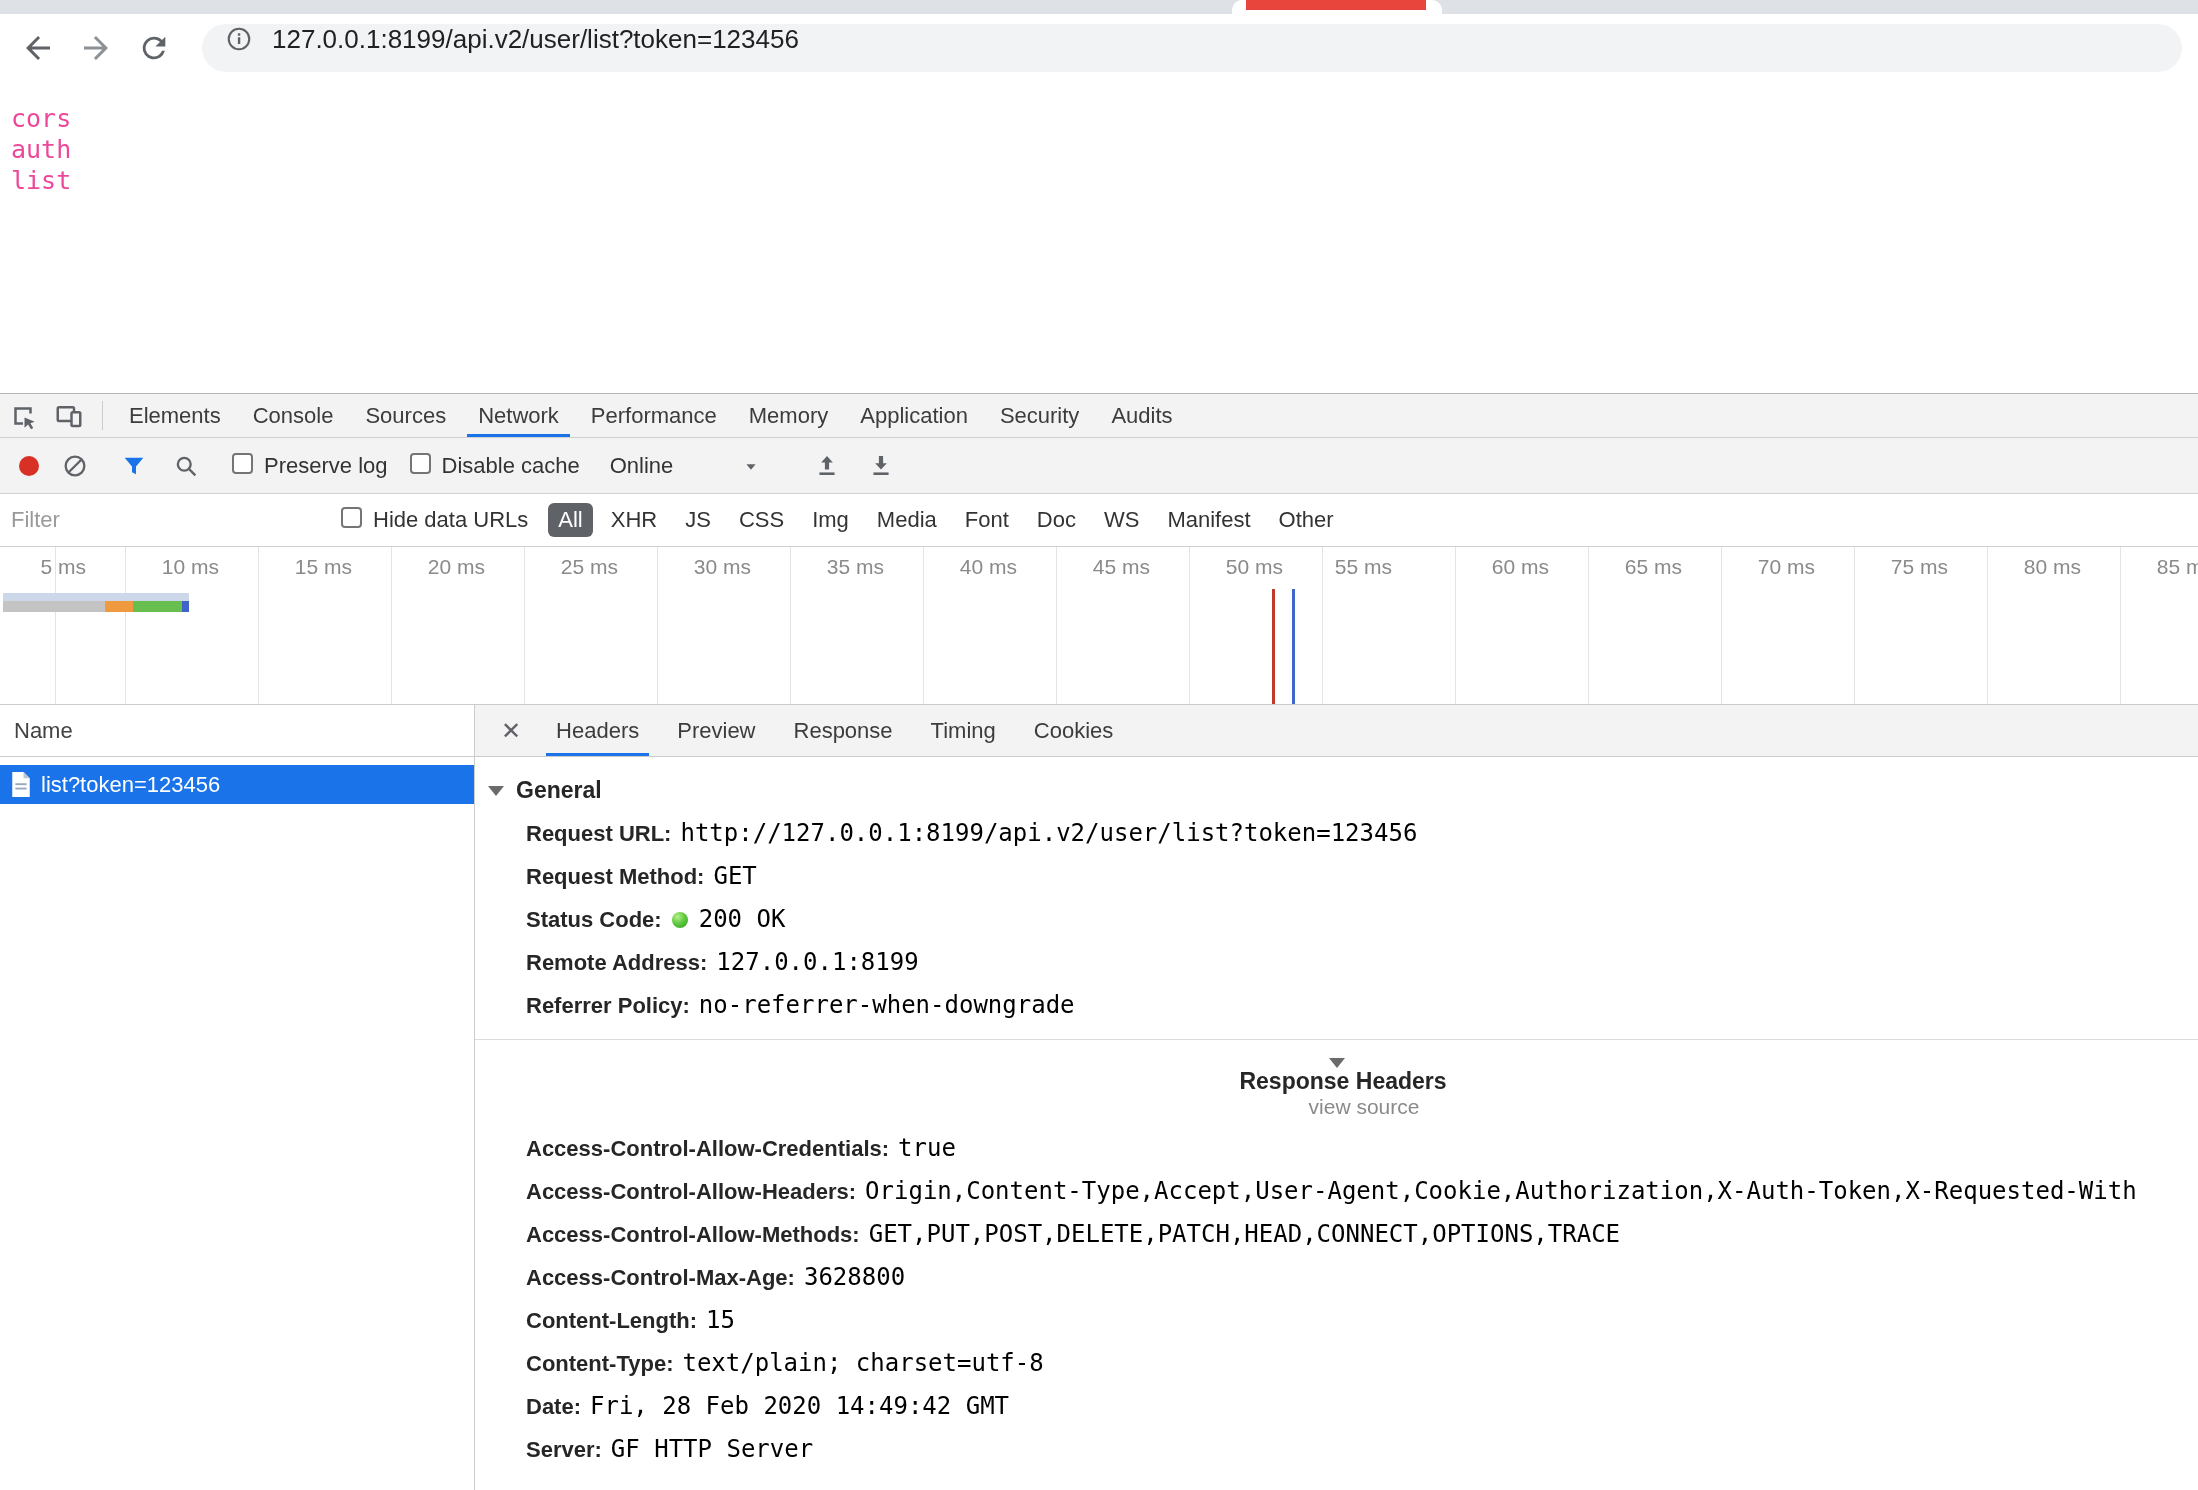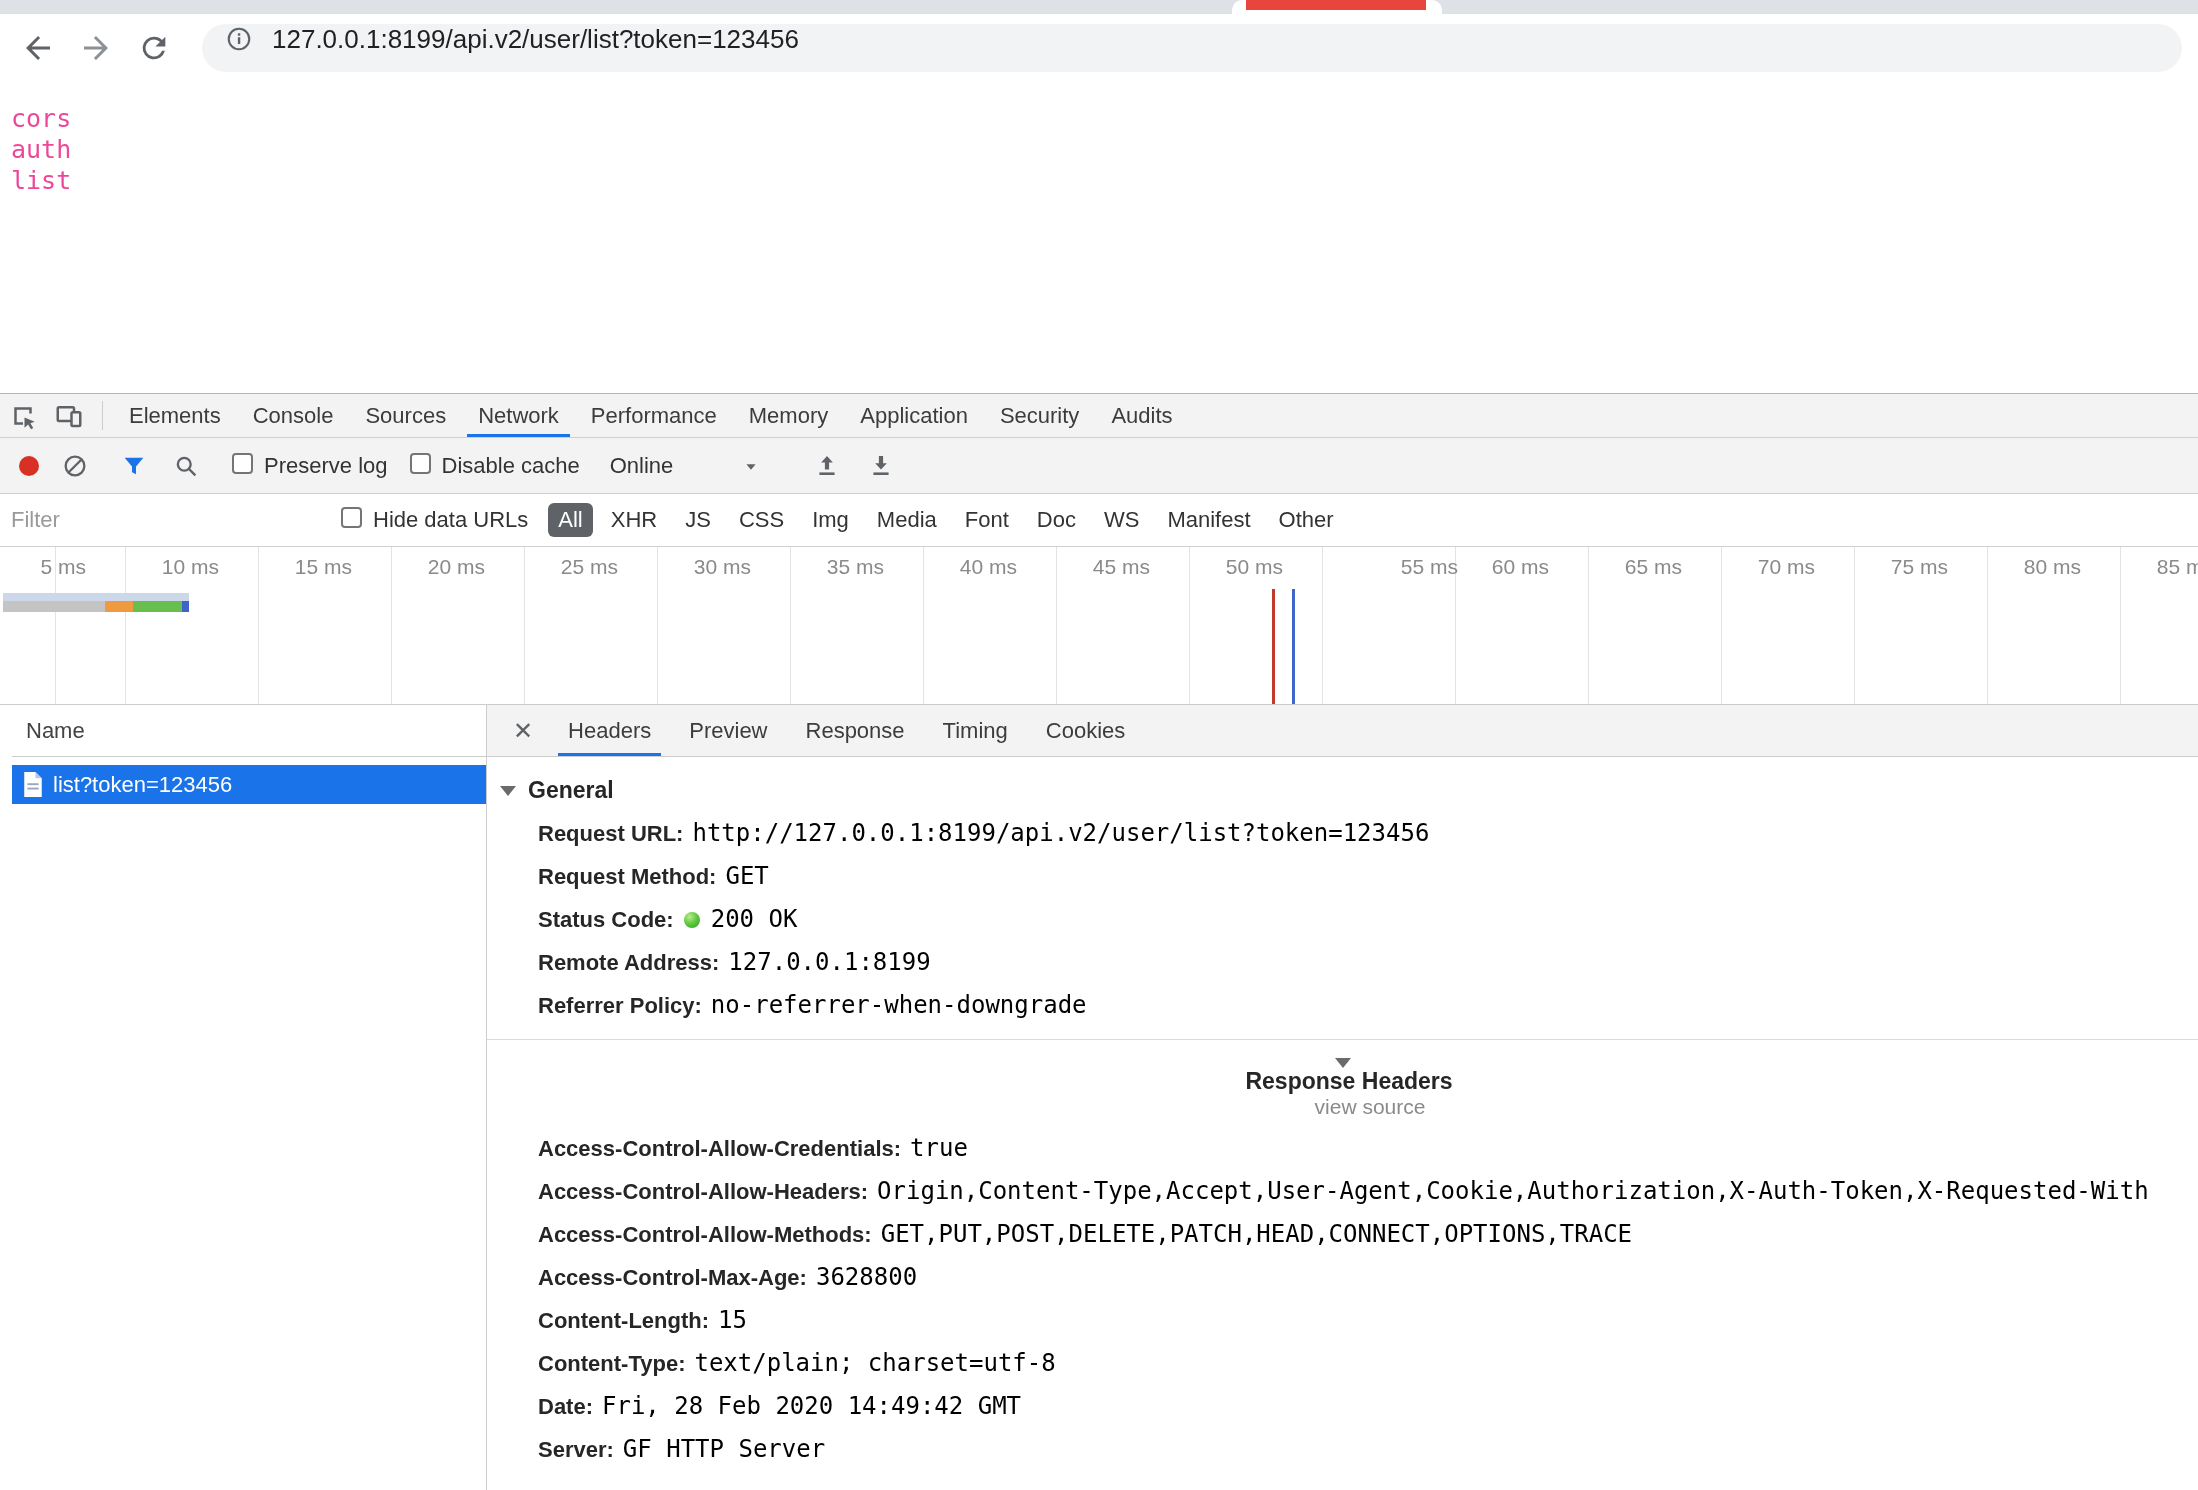--- a/index.html
+++ b/index.html
@@ -54,21 +54,21 @@
   .ov-bottom { height:11px; display:flex; }
   .seg-wait { width:55%; background:#c4c4c4; }
   .seg-orange { width:15%; background:#ef9a3f; }
   .seg-green { width:26%; background:#68bf4e; }
   .seg-blue { width:4%; background:#3f63c8; }
   .marker { position:absolute; top:42px; bottom:0; width:3px; }
   .marker.red { left:1272px; background:var(--marker-red,#c0392b); }
   .marker.blue { left:1292px; background:var(--marker-blue,#3f66c9); }
 
   .dt-main { display:flex; height:785px; }
-  .requests-pane { width:475px; border-right:1px solid #ccc; background:#fff; flex:0 0 auto;margin-left:12px; }
+  .requests-pane { width:475px; border-right:1px solid #ccc; background:#fff; flex:0 0 auto; }
   .requests-header { height:52px; border-bottom:1px solid #ccc; display:flex; align-items:center; padding-left:14px; color:#424242; }
   .request-row { margin-top:8px; height:39px; background:var(--selected-row,#1a73e8); color:#fff; display:flex; align-items:center; padding-left:11px; gap:10px; white-space:nowrap; }
 
   .detail-pane { flex:1; display:flex; flex-direction:column; min-width:0; }
   .detail-tabs { height:52px; background:#f3f3f3; border-bottom:1px solid #ccc; display:flex; align-items:stretch; padding-left:10px; flex:0 0 auto; }
   .close-x { font-size:24px; color:#5f6368; padding:0 16px; display:flex; align-items:center; }
   .detail-tab { padding:0 14px; margin:0 5px; display:flex; align-items:center; color:#3c3c3c; position:relative; white-space:nowrap; }
   .detail-tab.active::after { content:""; position:absolute; left:4px; right:4px; bottom:0; height:3px; background:var(--accent,#1a73e8); }
 
   .headers-body { flex:1; overflow:hidden; background:#fff; }
@@ -257,21 +257,21 @@
   <div class="tick-label" style="left: -84px;">5 ms</div>
       <div class="tick-label" style="left: 49px;">10 ms</div>
       <div class="tick-label" style="left: 182px;">15 ms</div>
       <div class="tick-label" style="left: 315px;">20 ms</div>
       <div class="tick-label" style="left: 448px;">25 ms</div>
       <div class="tick-label" style="left: 581px;">30 ms</div>
       <div class="tick-label" style="left: 714px;">35 ms</div>
       <div class="tick-label" style="left: 847px;">40 ms</div>
       <div class="tick-label" style="left: 980px;">45 ms</div>
       <div class="tick-label" style="left: 1113px;">50 ms</div>
-      <div class="tick-label" style="left: 1288px; padding-left: 26px;">55 ms</div>
+      <div class="tick-label" style="left: 1222px; padding-left: 26px;">55 ms</div>
       <div class="tick-label" style="left: 1379px;">60 ms</div>
       <div class="tick-label" style="left: 1512px;">65 ms</div>
       <div class="tick-label" style="left: 1645px;">70 ms</div>
       <div class="tick-label" style="left: 1778px;">75 ms</div>
       <div class="tick-label" style="left: 1911px;">80 ms</div>
       <div class="tick-label" style="left: 2044px;">85 ms</div>
     </div>
 
   <div class="dt-main">
     <div class="requests-pane">

